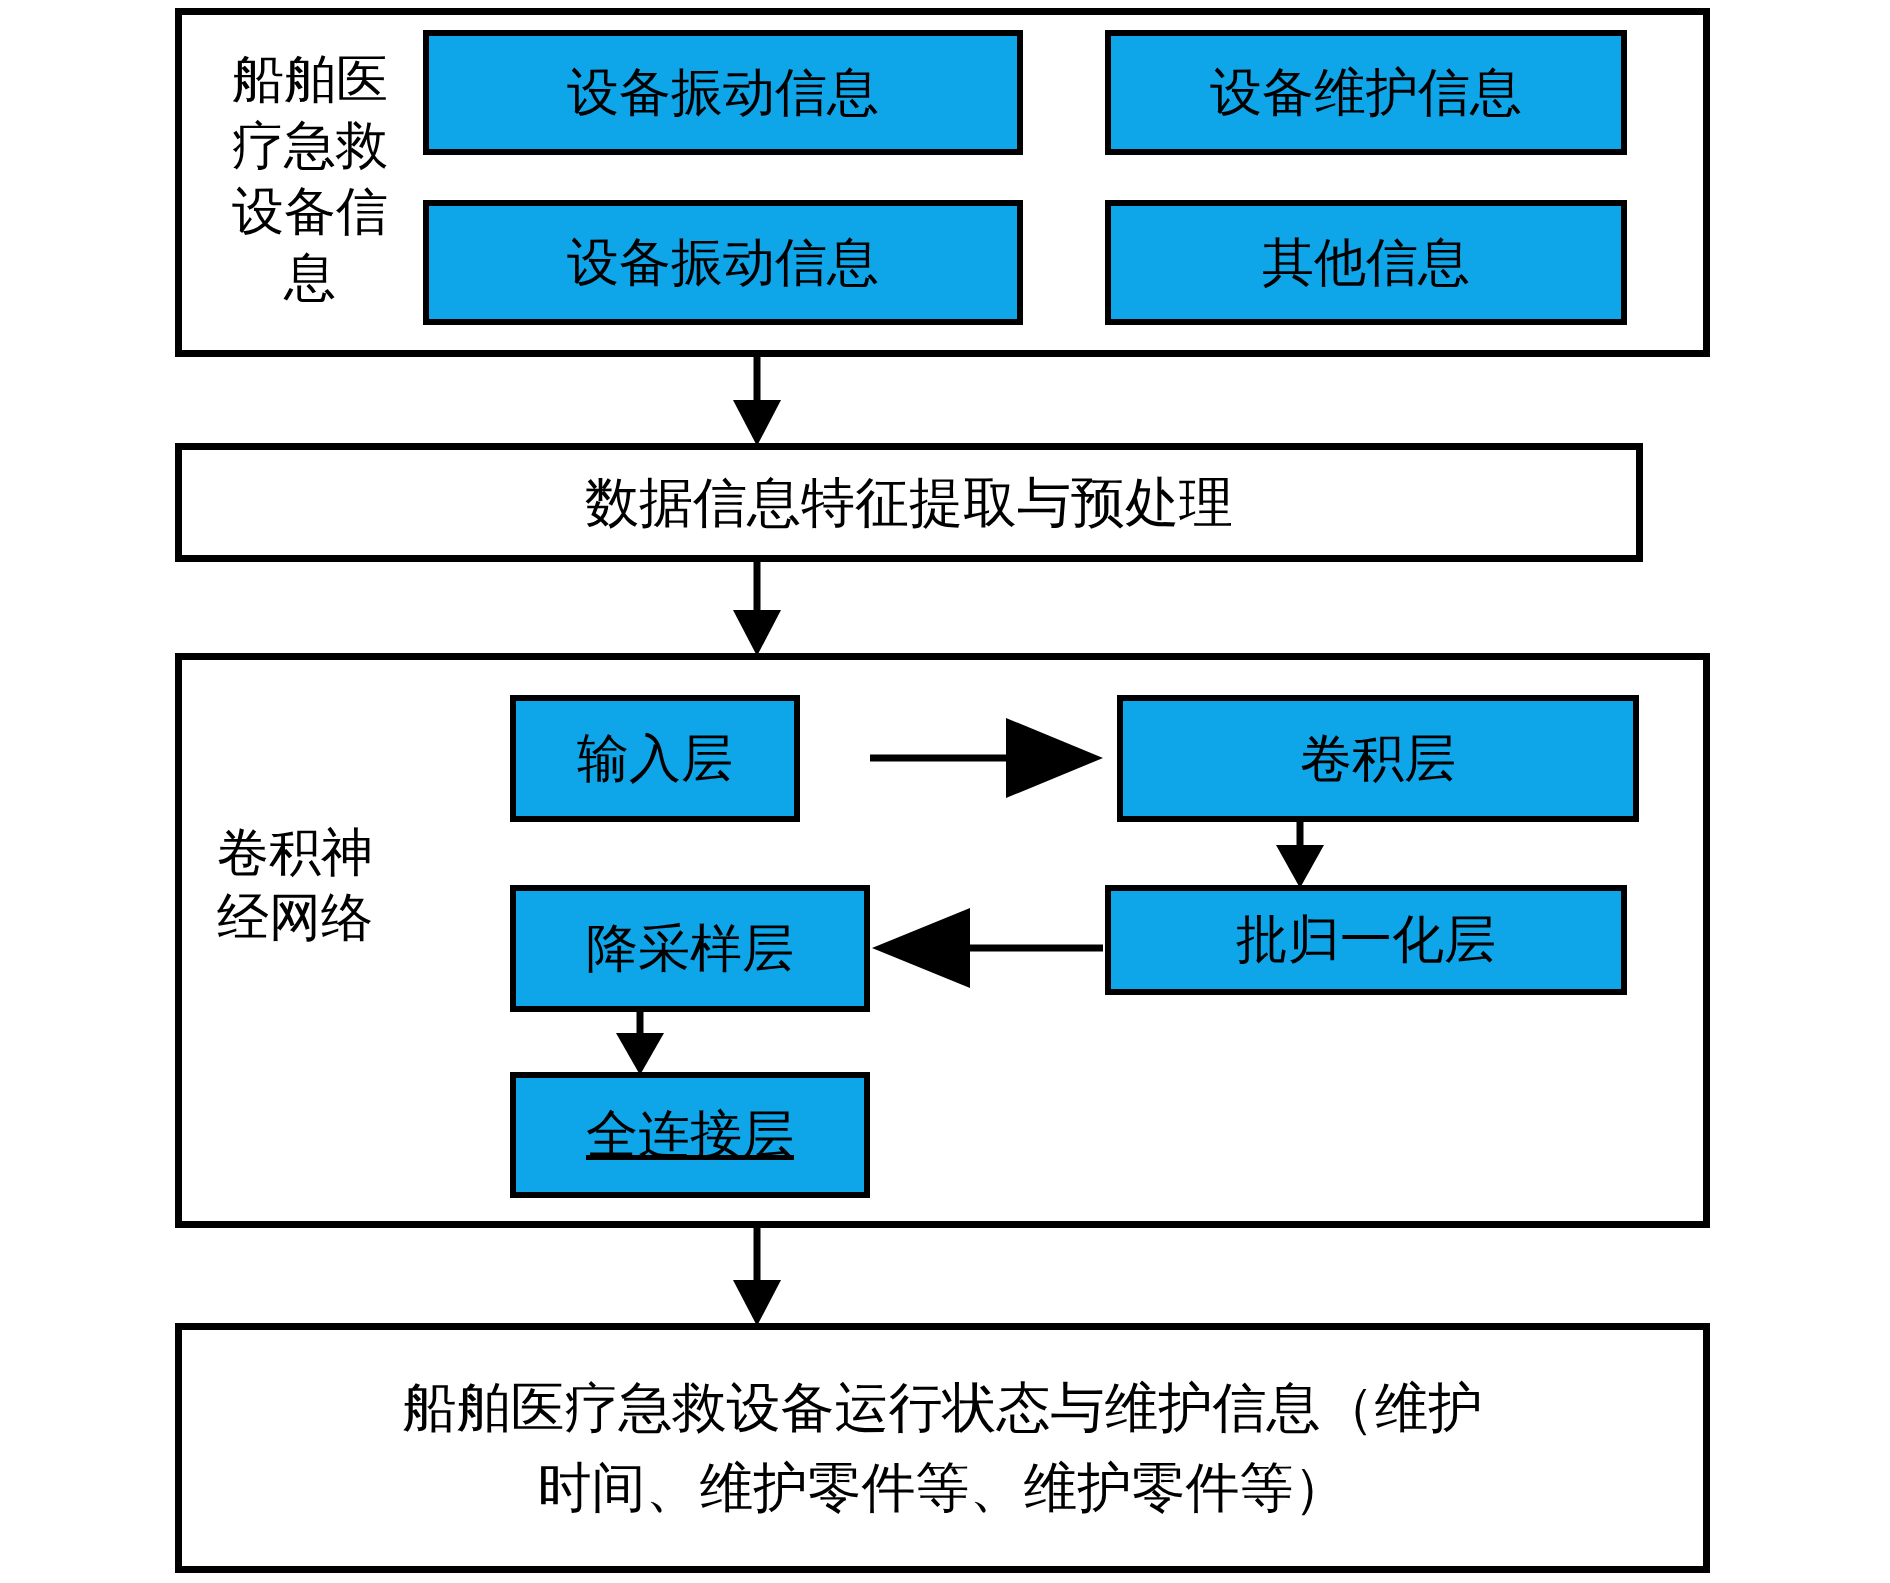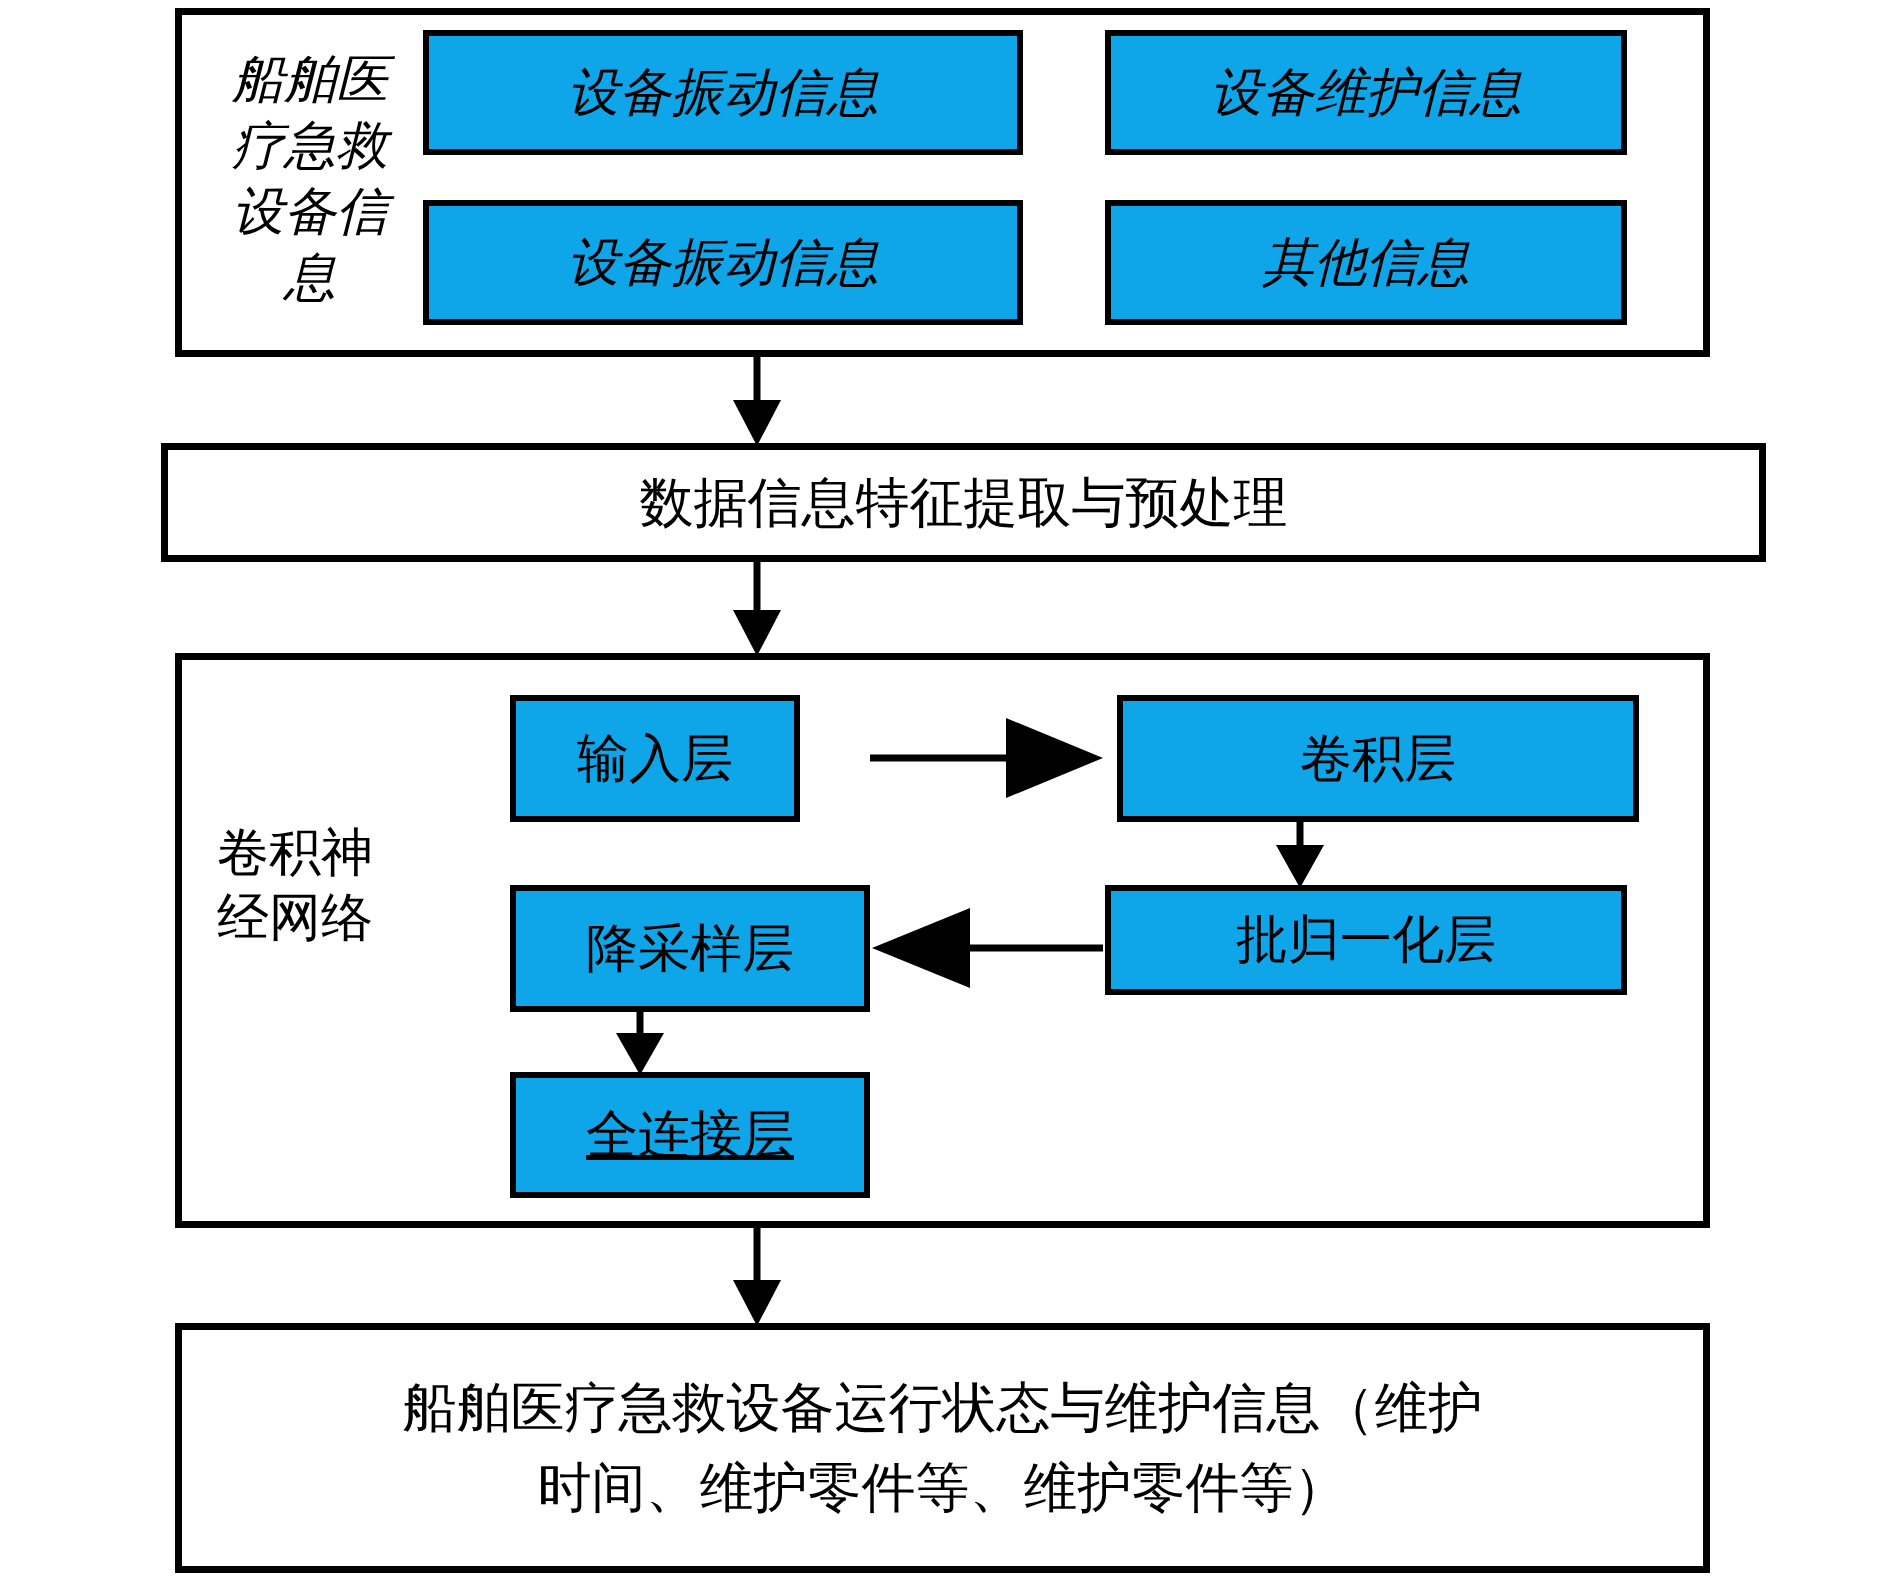--- a/index.html
+++ b/index.html
@@ -61,34 +61,34 @@
     width: 1890px;
     height: 1583px;
     pointer-events: none;
   }
 </style>
 </head>
 <body>
 
 <div class="canvas">
 
-  <div class="container" style="left:175px; top:8px; width:1535px; height:349px;font-style:italic;">
+  <div class="container" style="left:175px; top:8px; width:1535px; height:349px;">
     <div class="side-label" style="left:38px; top:32px; width:180px;">
       <span>船舶医</span>
       <span>疗急救</span>
       <span>设备信</span>
       <span>息</span>
     </div>
     <div class="node" style="left:241px; top:15px; width:600px; height:125px;">设备振动信息</div>
     <div class="node" style="left:923px; top:15px; width:522px; height:125px;">设备维护信息</div>
     <div class="node" style="left:241px; top:185px; width:600px; height:125px;">设备振动信息</div>
     <div class="node" style="left:923px; top:185px; width:522px; height:125px;">其他信息</div>
   </div>
 
-  <div class="wide-box" style="left:161px; top:443px; width:1605px; height:119px;">
+  <div class="wide-box" style="left:175px; top:443px; width:1468px; height:119px;">
     <span>数据信息特征提取与预处理</span>
   </div>
 
   <div class="container" style="left:175px; top:653px; width:1535px; height:575px;">
     <div class="side-label" style="left:23px; top:160px; width:180px; line-height:65px;">
       <span>卷积神</span>
       <span>经网络</span>
     </div>
     <div class="node" style="left:328px; top:35px; width:290px; height:127px;">输入层</div>
     <div class="node" style="left:923px; top:35px; width:522px; height:127px;margin-left:12px;">卷积层</div>

